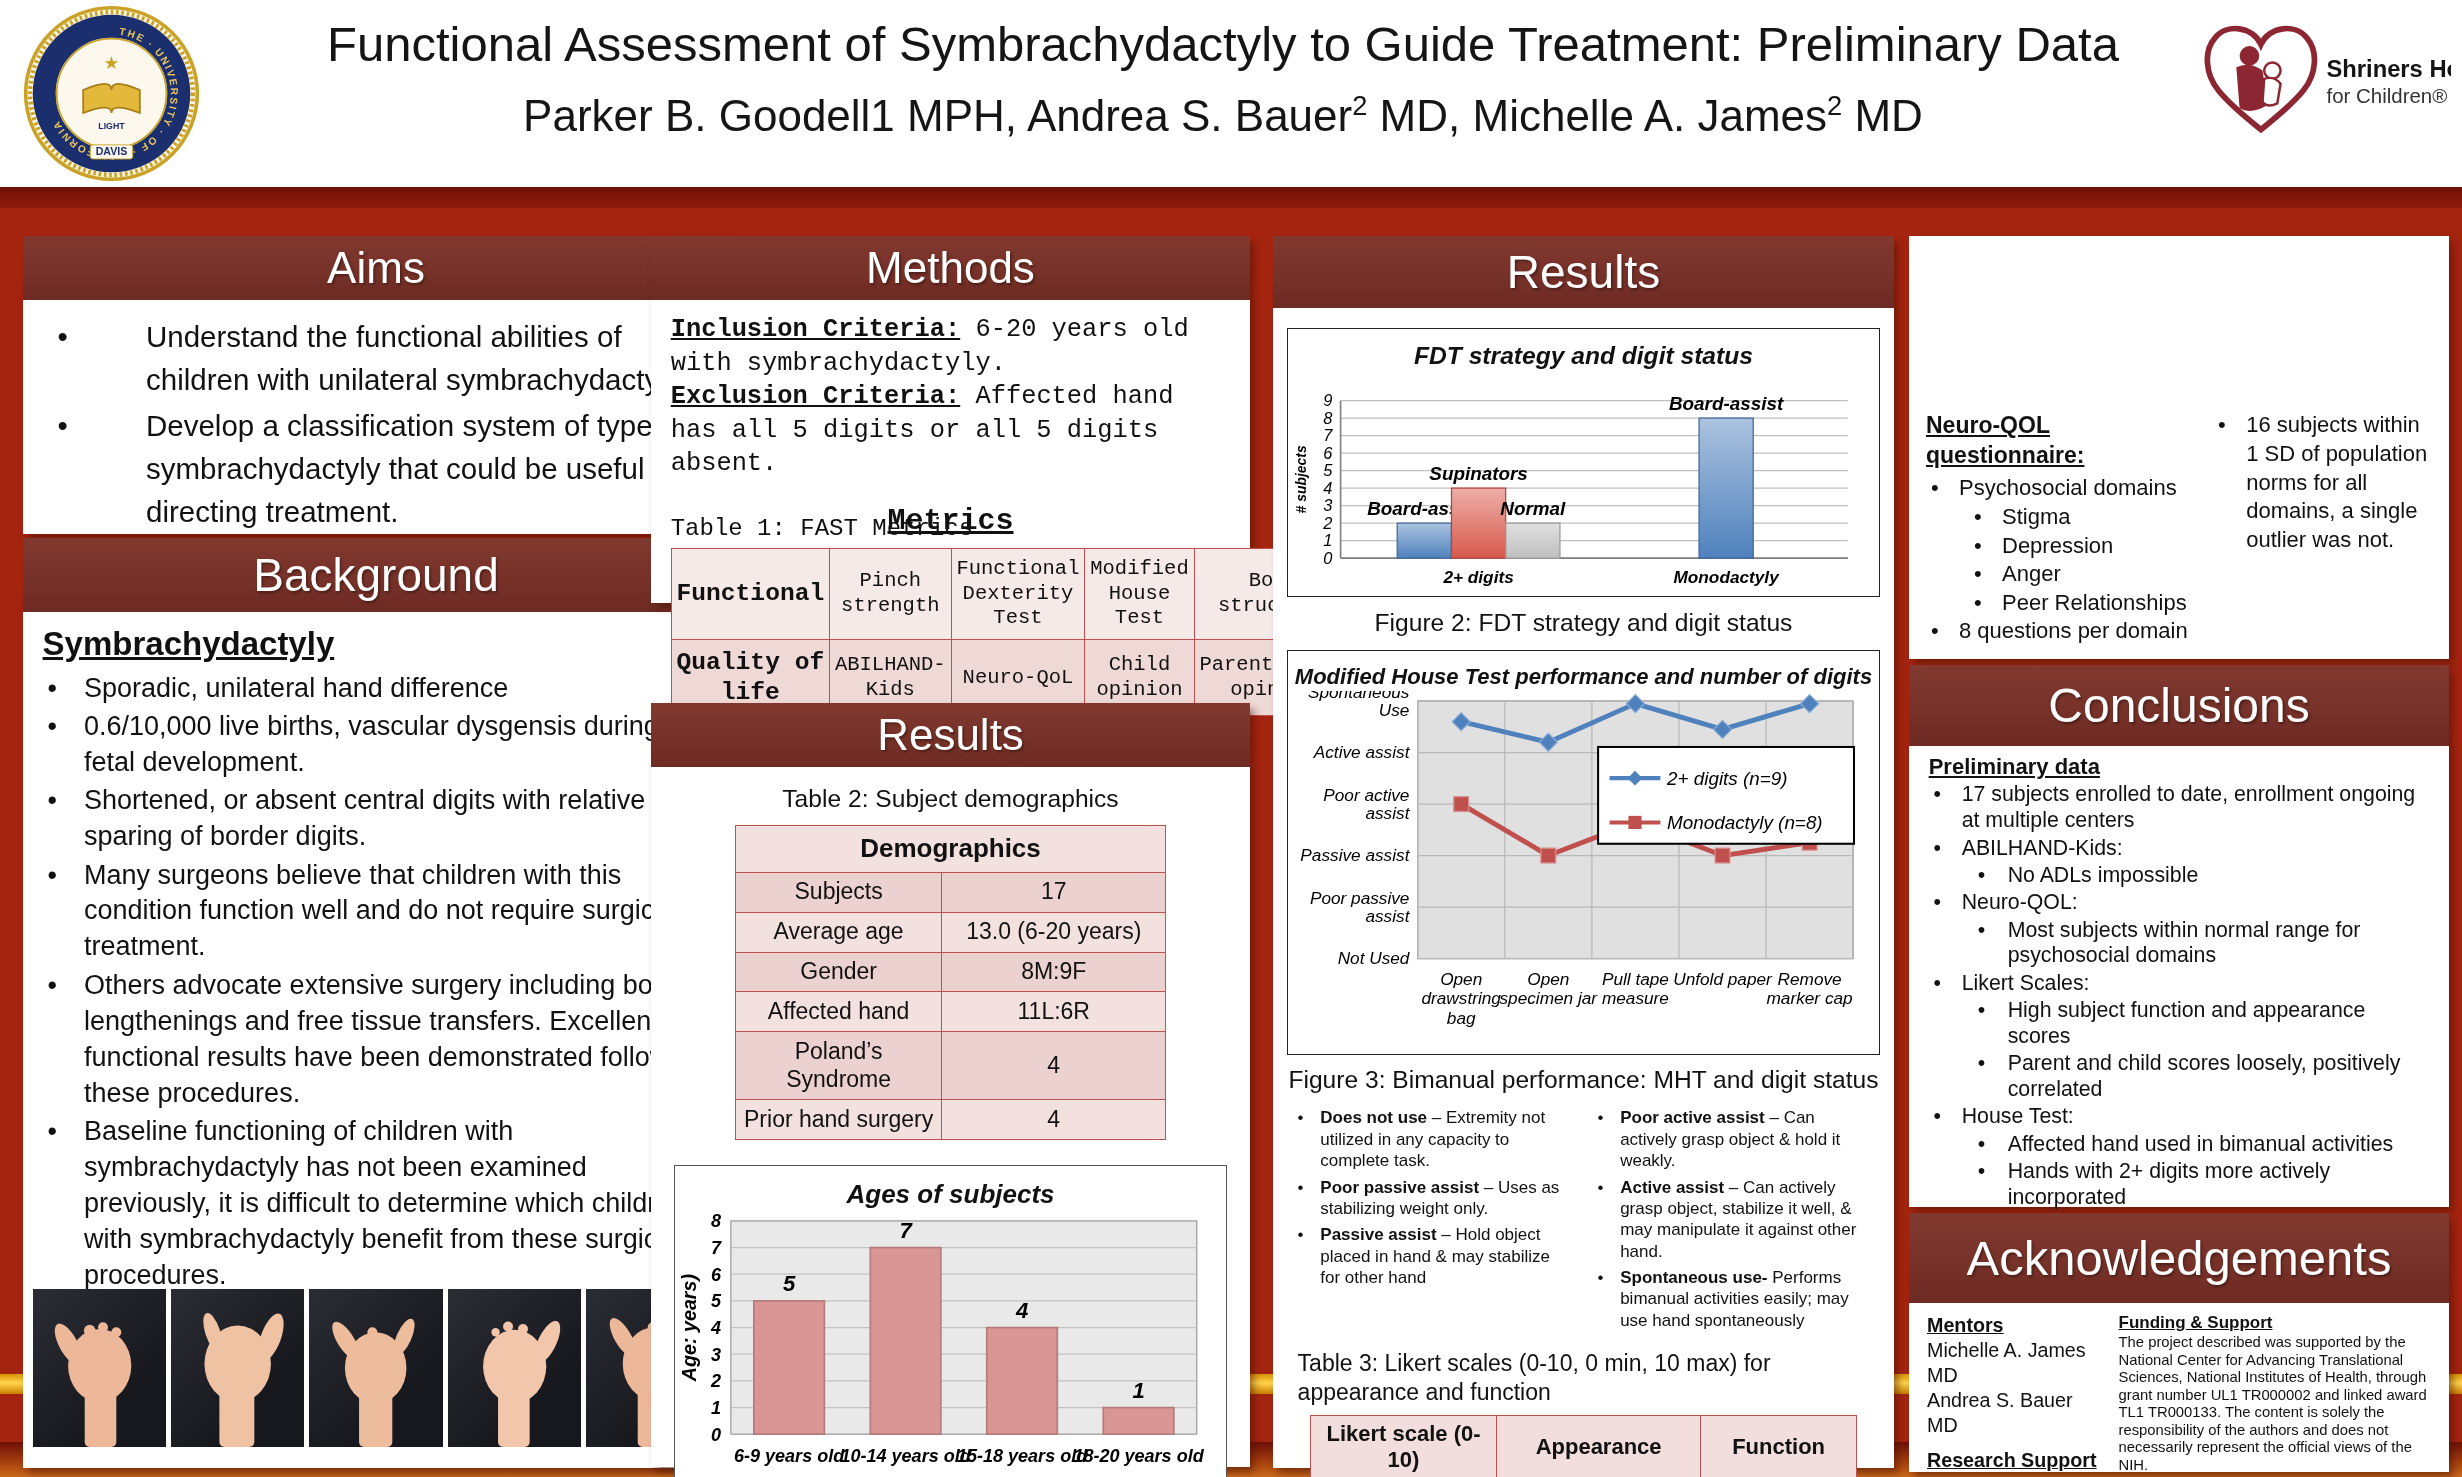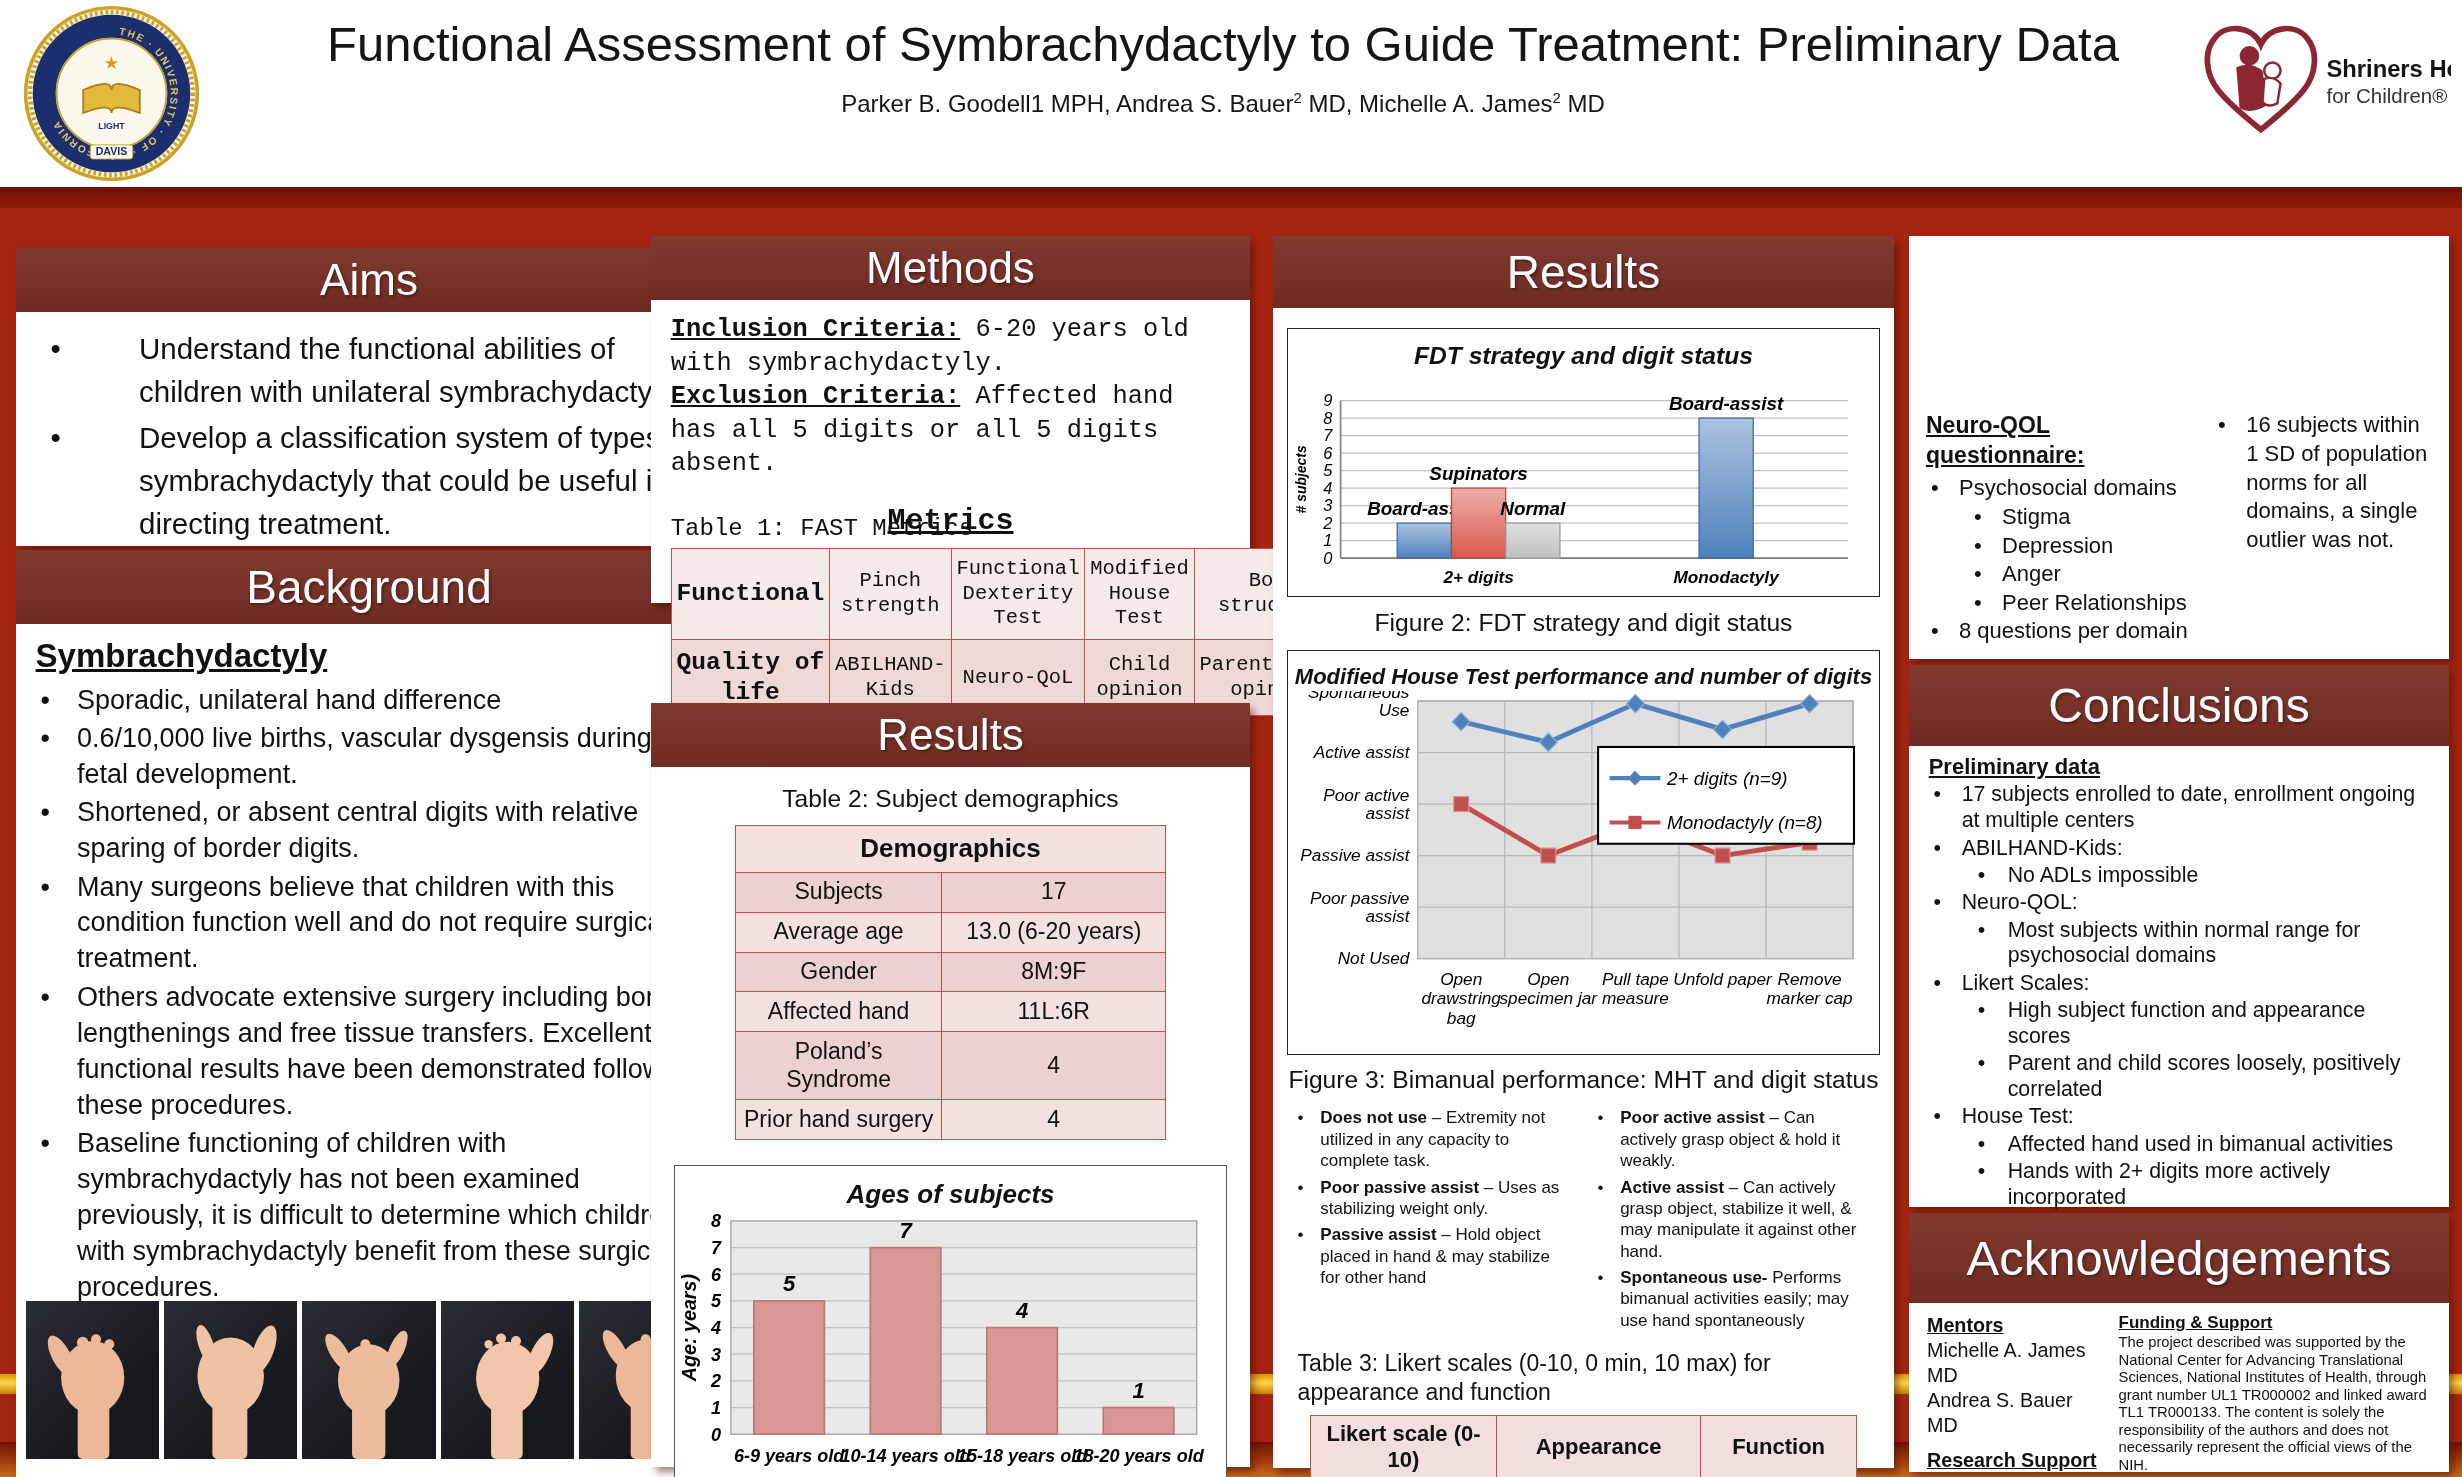--- a/index.html
+++ b/index.html
@@ -8,31 +8,31 @@
   
   .masthead{position:absolute;left:0;top:0;width:2462px;height:187px;background:#ffffff;}
   .divider{position:absolute;left:0;top:187px;width:2462px;height:21.3px;
            background:linear-gradient(#701106,#8e1a0a);}
   .gold-stripe{position:absolute;left:0;top:1374px;width:2462px;height:19.7px;
            background:linear-gradient(#d99400,#ffd44d 45%,#c97e00);}
   .bottom-band{position:absolute;left:0;top:1442px;width:2462px;height:35px;
            background:linear-gradient(#6e1008,#a33d0e 55%,#c96a1a);}
   .title-wrap{position:absolute;left:263px;right:279px;top:16.4px;text-align:center;}
   .poster-title{font-size:49px;color:#151515;letter-spacing:0;}
-  .poster-authors{font-size:24px;margin-top:18px;color:#151515;}
+  .poster-authors{font-size:44px;margin-top:18px;color:#151515;}
   .poster-authors sup{font-size:0.62em;}
   .seal{position:absolute;left:23px;top:4.9px;width:177px;height:177px;}
   .shriners{position:absolute;right:11.5px;top:13px;width:254px;height:148px;}
   
   .panel{position:absolute;background:#ffffff;box-shadow:4.9px 5.7px 7.4px rgba(70,15,5,.5);}
   .hdr{background:linear-gradient(#81392f,#6e2b23);color:#fff;text-align:center;
        display:flex;align-items:center;justify-content:center;
        text-shadow:1.6px 1.6px 2.5px rgba(0,0,0,.35);}
   
-  .c1{left:16px;width:706px;margin-top:12px;} .c2{left:651px;width:599px;}
+  .c1{left:23px;width:706px;} .c2{left:651px;width:599px;}
   .c3{left:1273px;width:621px;} .c4{left:1909px;width:540px;}
   
   .blt{position:relative;}
   .blt::before{content:"\2022";position:absolute;left:0;top:0;}
   
   .aims-body{padding:16.4px 23px 0 23px;font-size:29.5px;line-height:1.45;}
   .aims-body .blt{padding-left:100px;margin-bottom:3.3px;}
   .aims-body .blt::before{left:11.5px;}
   
   .bg-body{padding:8.2px 18px 0 18px;font-size:27px;line-height:1.33;}

